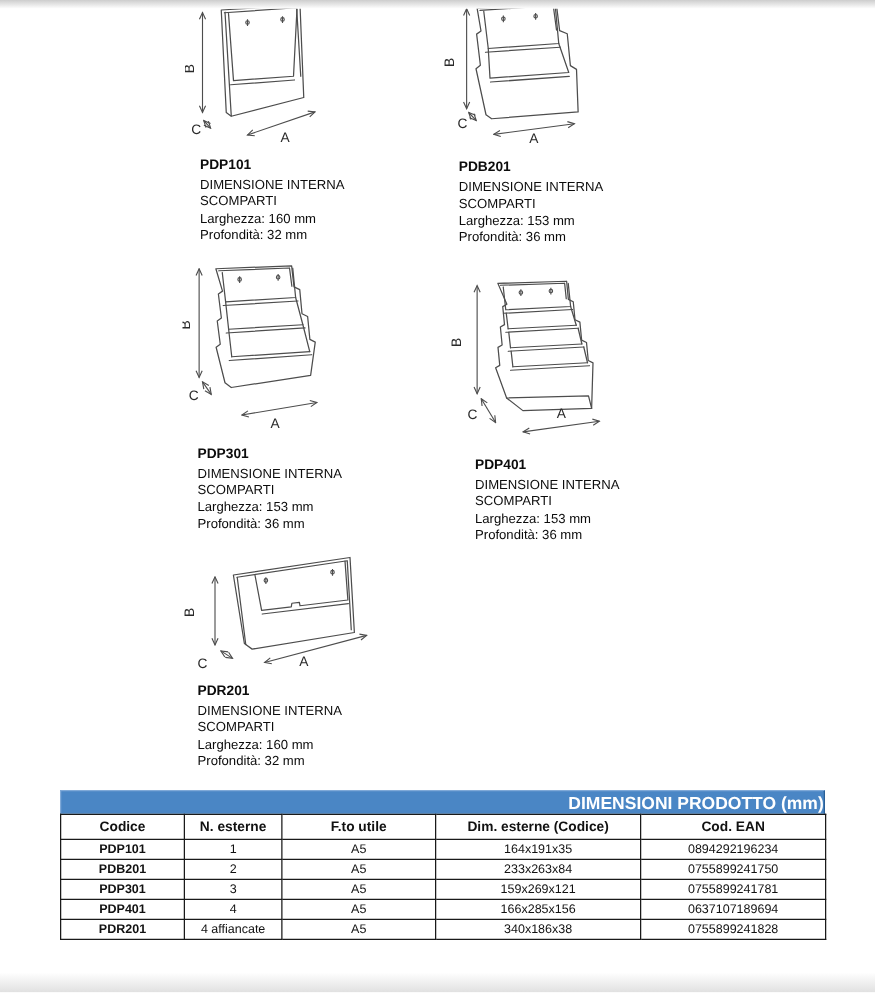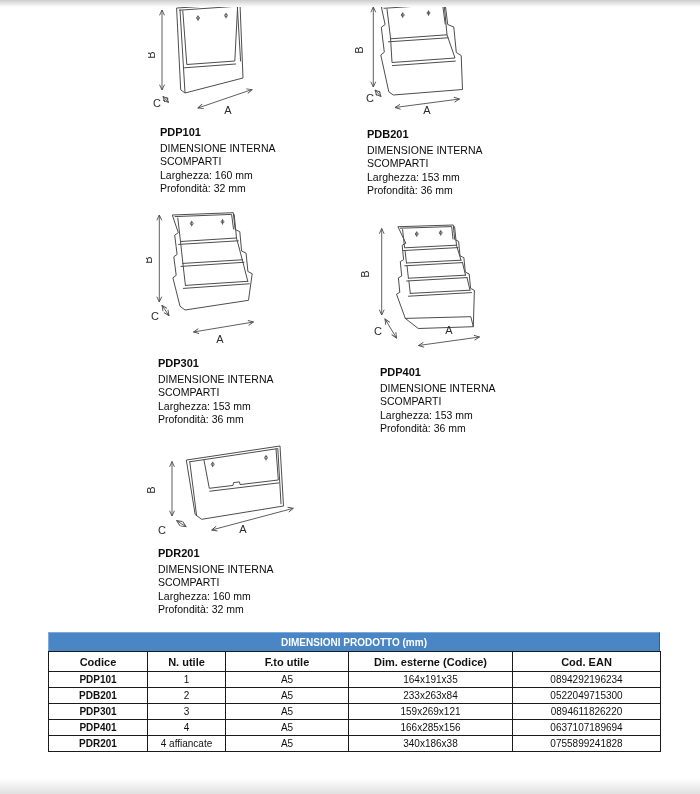--- a/index.html
+++ b/index.html
@@ -12,22 +12,22 @@
     background:linear-gradient(#cdcdcd,#ffffff);pointer-events:none;}
   .edge-fade-bottom{position:absolute;left:0;top:778px;width:700px;height:16px;
     background:linear-gradient(#ffffff,#e0e0e0);pointer-events:none;}
   .fig{position:absolute;}
   .fig svg{display:block;}
   .caption{position:absolute;font-size:10.5px;line-height:13.5px;color:#0c0c0c;white-space:nowrap;}
   .caption .code{font-weight:bold;font-size:11px;margin-bottom:2px;}
   svg text{font-family:"Liberation Sans","DejaVu Sans",sans-serif;font-size:11px;fill:#2b2b2b;}
   .tbl-wrap{position:absolute;left:48px;top:632px;width:612px;}
   .tbl-title{
-    height:19px;line-height:19px;text-align:center;
-    font-weight:bold;font-size:10px;
+    height:19px;line-height:19px;text-align:right;
+    font-weight:bold;font-size:14px;
     border-top:1px solid #7fa9d8;border-left:1px solid #7fa9d8;border-right:1px solid #2a5f96;
     box-sizing:border-box;
   }
   table.product{border-collapse:collapse;table-layout:fixed;width:612px;}
   table.product th,table.product td{
     border:1px solid #1a1a1a;text-align:center;vertical-align:middle;
     padding:0;overflow:hidden;white-space:nowrap;
   }
   table.product th{height:19px;font-size:11px;font-weight:bold;}
   table.product td{height:15px;font-size:10px;}
@@ -244,47 +244,47 @@
       <colgroup>
         <col style="width:99px">
           <col style="width:78px">
           <col style="width:123px">
           <col style="width:164px">
           <col style="width:148px">
       </colgroup>
       <thead>
         <tr>
             <th>Codice</th>
-            <th>N. utile</th>
+            <th>N. esterne</th>
             <th>F.to utile</th>
             <th>Dim. esterne (Codice)</th>
             <th>Cod. EAN</th>
           </tr>
       </thead>
       <tbody>
           <tr>
             <td class="code-cell">PDP101</td>
             <td>1</td>
             <td>A5</td>
             <td>164x191x35</td>
             <td>0894292196234</td>
           </tr>
           <tr>
             <td class="code-cell">PDB201</td>
             <td>2</td>
             <td>A5</td>
             <td>233x263x84</td>
-            <td>0522049715300</td>
+            <td>0755899241750</td>
           </tr>
           <tr>
             <td class="code-cell">PDP301</td>
             <td>3</td>
             <td>A5</td>
             <td>159x269x121</td>
-            <td>0894611826220</td>
+            <td>0755899241781</td>
           </tr>
           <tr>
             <td class="code-cell">PDP401</td>
             <td>4</td>
             <td>A5</td>
             <td>166x285x156</td>
             <td>0637107189694</td>
           </tr>
           <tr>
             <td class="code-cell">PDR201</td>

